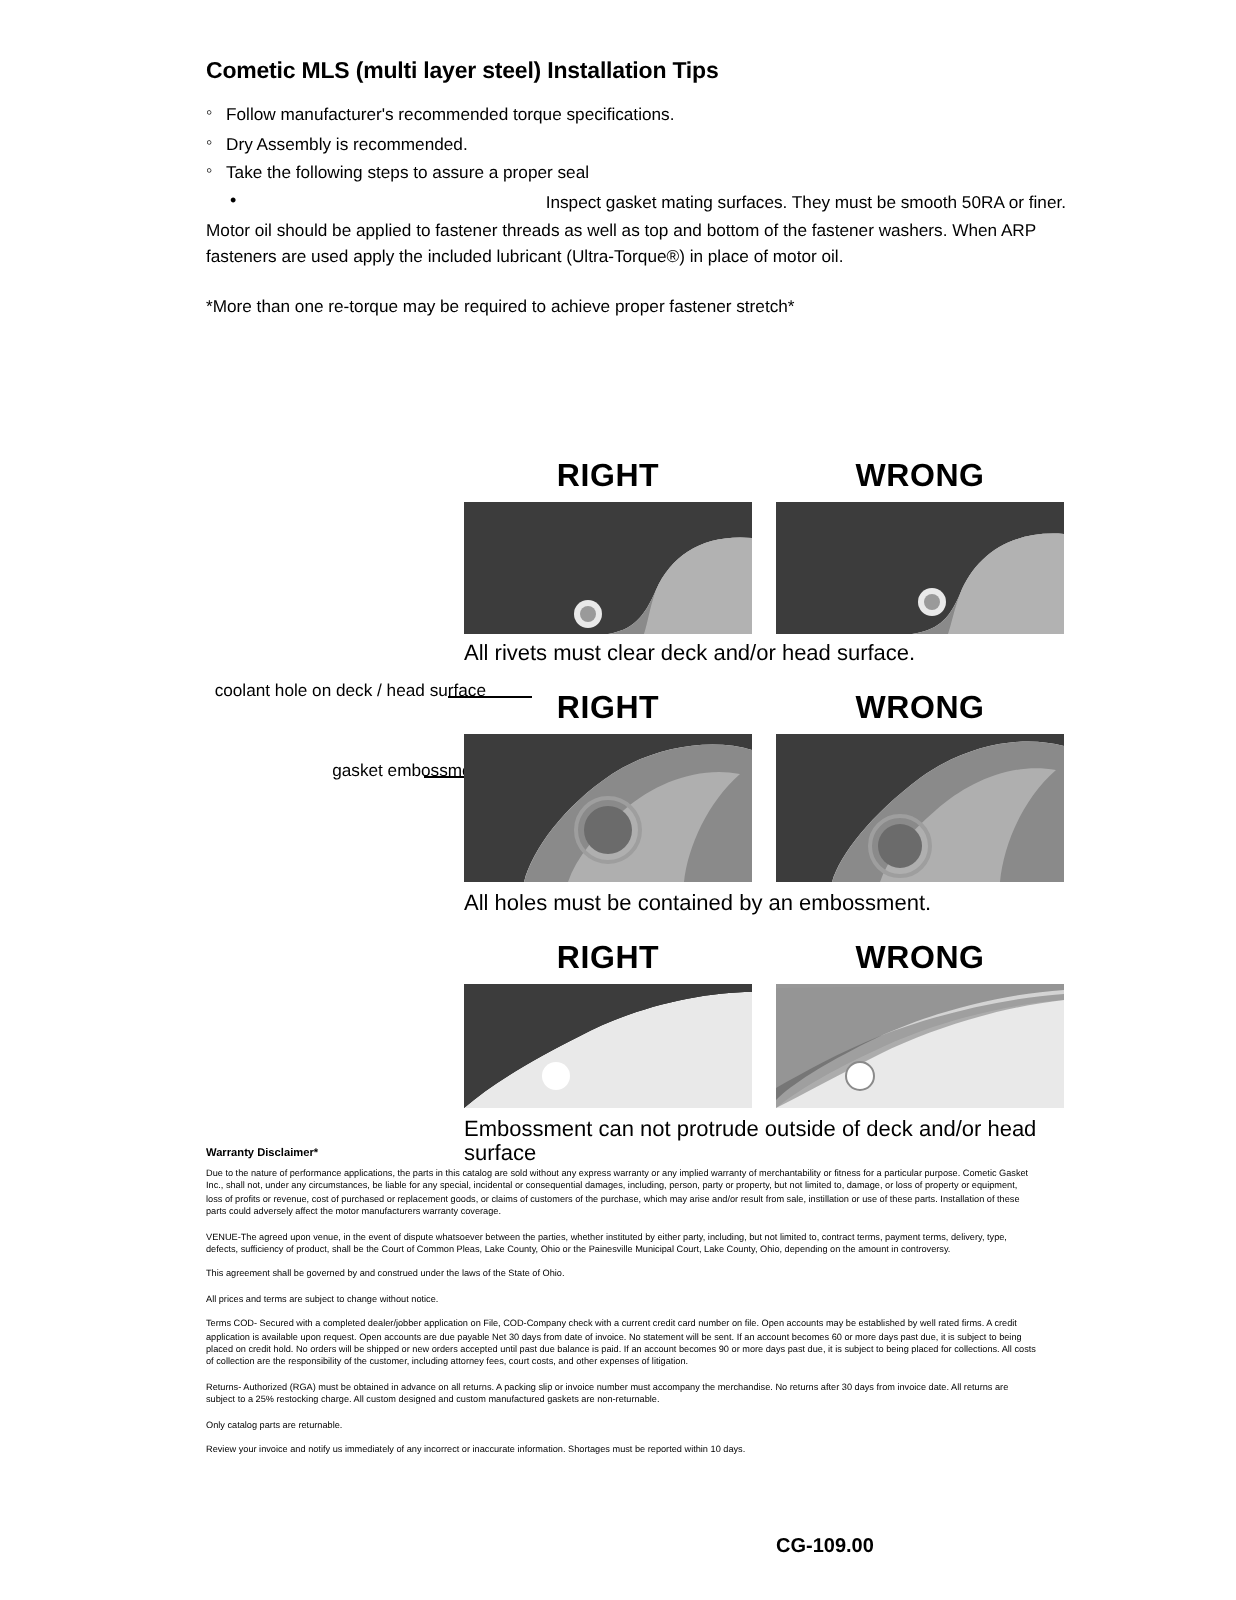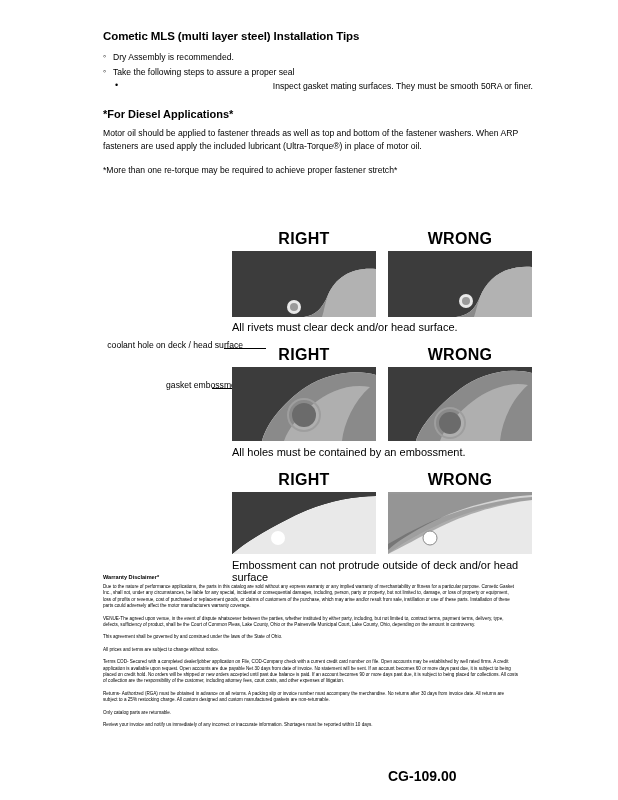--- a/index.html
+++ b/index.html
@@ -157,49 +157,49 @@
   .warranty p {
     font-size: 4.6px;
     line-height: 6.4px;
     margin: 0 0 6px 0;
     text-align: left;
   }
   .docnum {
     position: absolute;
     left: 388px;
     top: 766px;
-    font-size: 14px;
+    font-size: 10px;
     font-weight: bold;
   }
 
   
   .dark { fill: #3c3c3c; }
   .mid  { fill: #8a8a8a; }
   .light{ fill: #d4d4d4; }
   .bg   { fill: #e9e9e9; }
 </style>
 </head>
 <body>
 
 <div class="page">
 
   <div class="content">
     <h1 class="title">Cometic MLS (multi layer steel) Installation Tips</h1>
 
     <ul class="bullets">
+      <li>Follow manufacturer's recommended torque specifications.</li>
       <li>Dry Assembly is recommended.</li>
       <li>
         <span>Take the following steps to assure a proper seal</span>
         <ul class="subbullets">
           <li>Inspect gasket mating surfaces.  They must be smooth 50RA or finer.</li>
         </ul>
       </li>
     </ul>
 
-    <h2 class="subtitle">*For Diesel Applications*</h2>
     <p class="body">Motor oil should be applied to fastener threads as well as top and bottom of the fastener washers. When ARP fasteners are used apply the included lubricant (Ultra-Torque®) in place of motor oil.</p>
     <p class="body last">*More than one re-torque may be required to achieve proper fastener stretch*</p>
   </div>
 
   <div class="annots">
     <div class="annot a1">coolant hole on deck / head surface</div>
     <div class="annot a2">gasket embossment</div>
   </div>
   <div class="leader" style="left:224px; top:346px; width:42px;"></div>
   <div class="leader" style="left:212px; top:386px; width:75px;"></div>

